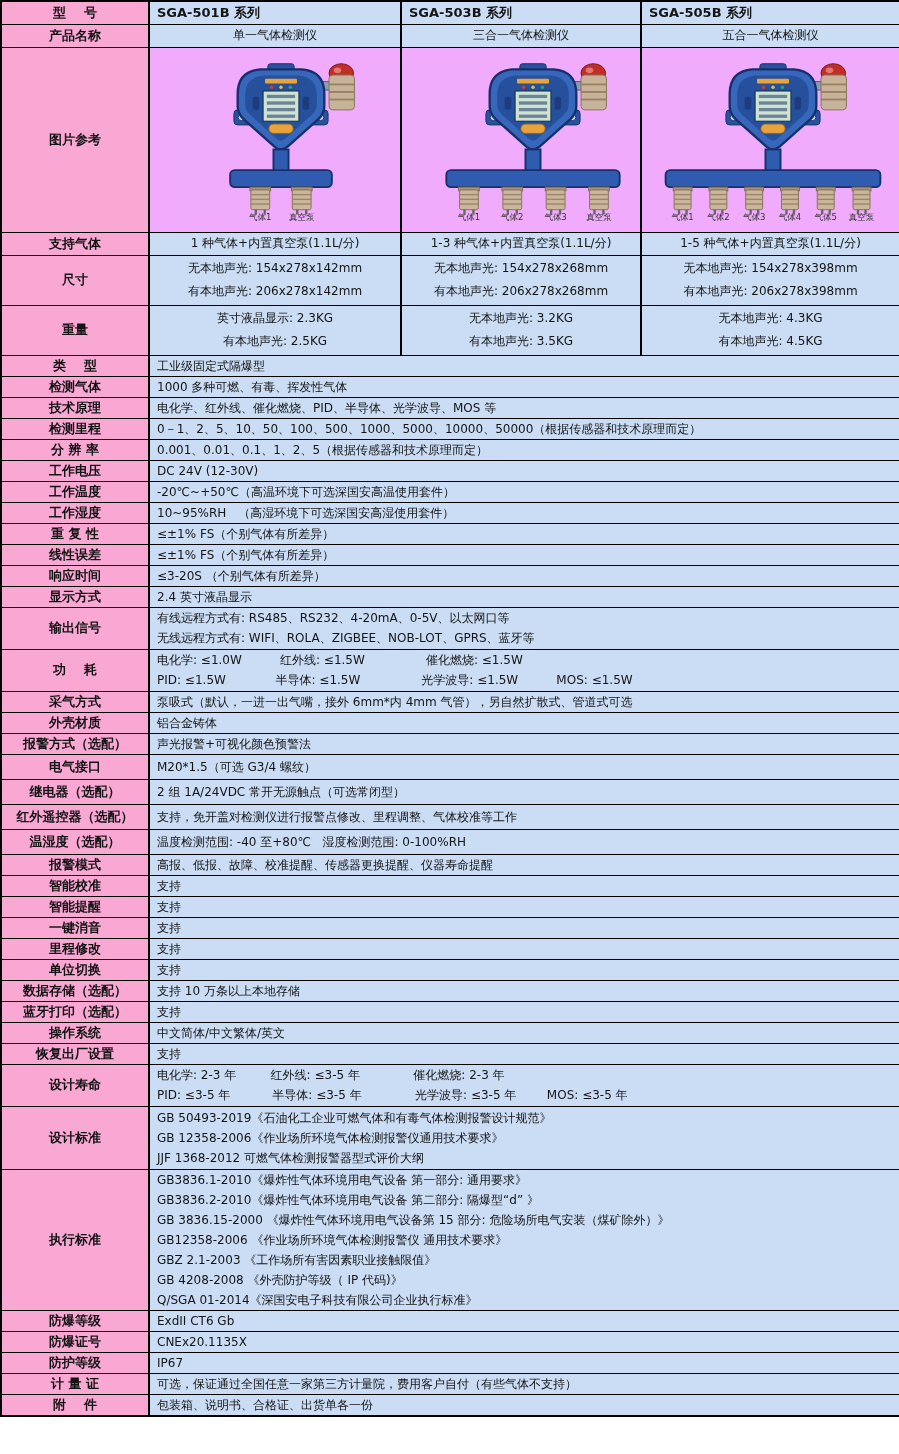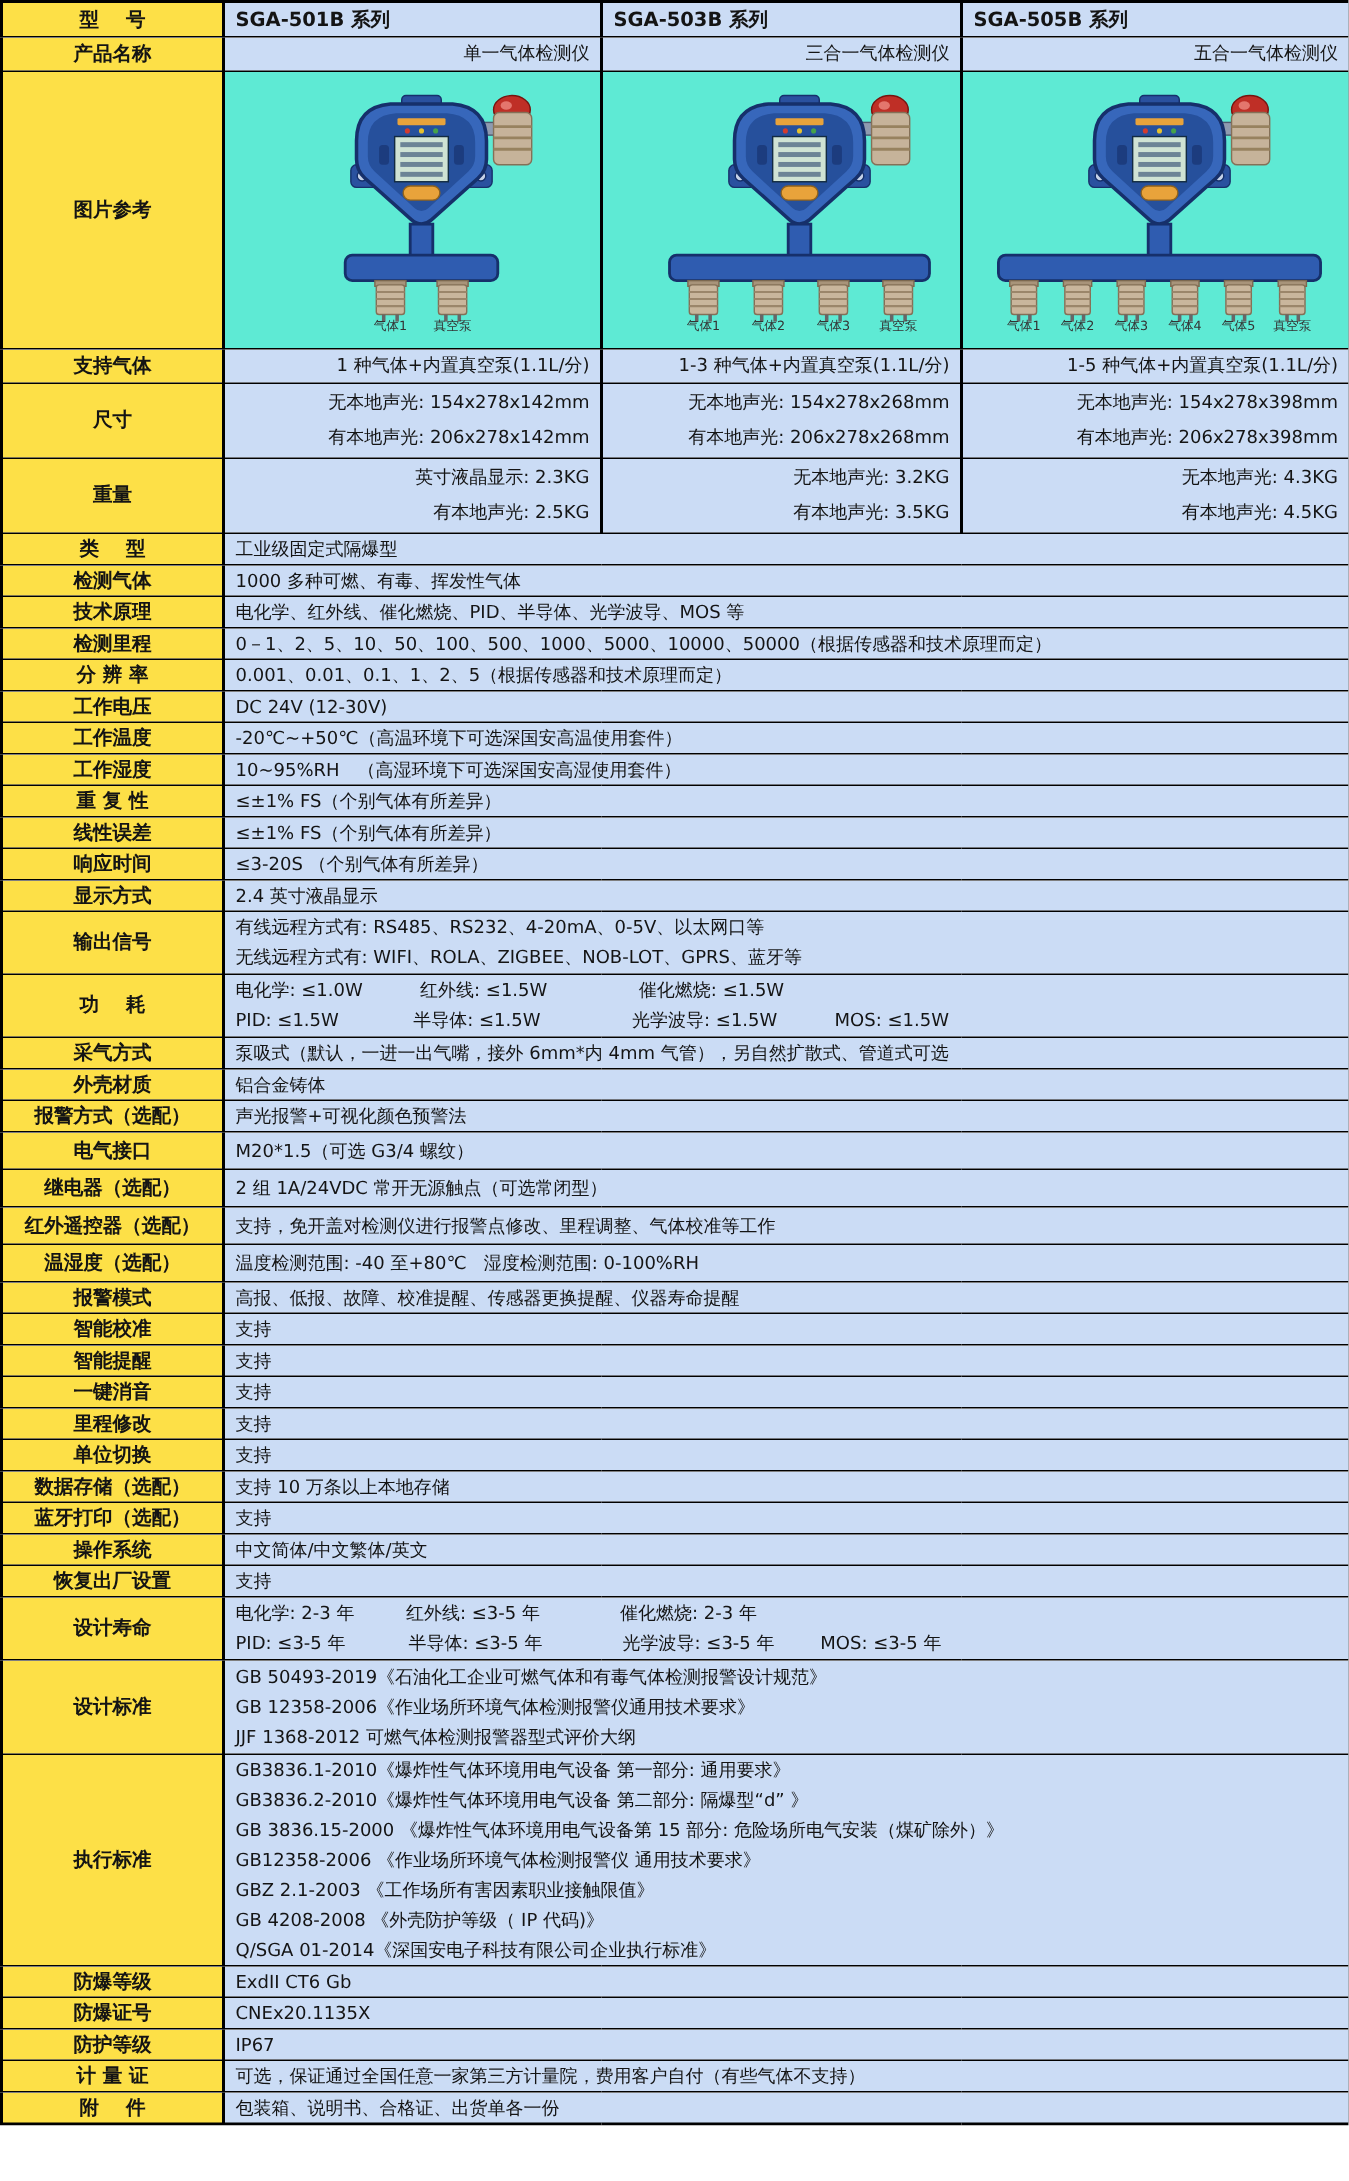--- a/index.html
+++ b/index.html
@@ -1,25 +1,25 @@
 <!DOCTYPE html>
 <html><head>
 <meta charset="utf-8">
 <style>
   html,body{margin:0;padding:0;background:#fff;}
   body{width:899px;}
   table{border-collapse:collapse;table-layout:fixed;width:899px;border:2px solid #000;
         font-family:"DejaVu Sans","Liberation Sans",sans-serif;}
   td{border-style:solid;border-color:#000;border-width:1px 2px;background:#cbdcf5;color:#141414;
      font-size:12px;padding:0 7px;vertical-align:middle;overflow:hidden;}
-  td.label{background:#fde047;font-weight:bold;text-align:center;font-size:13px;padding:0 2px;white-space:pre-wrap;}
+  td.label{background:#f9a8d4;font-weight:bold;text-align:center;font-size:13px;padding:0 2px;white-space:pre-wrap;}
   td.hdr{font-weight:bold;text-align:left;font-size:13px;}
-  td.ctr{text-align:right;}
+  td.ctr{text-align:center;}
   td.val{white-space:pre-wrap;line-height:20px;}
-  td.imgcell{background:#5eead4;padding:11px;text-align:center;vertical-align:middle;}
+  td.imgcell{background:#f0abfc;padding:11px;text-align:center;vertical-align:middle;}
   tr.h21{height:21px}tr.h23{height:23px}tr.h25{height:25px}tr.h42{height:42px}
   tr.h50{height:50px}tr.h63{height:63px}tr.h140{height:140px}tr.imgrow{height:168px}
   .ctr div{line-height:23px;}
   svg{display:block;margin:0 auto;}
 </style>
 </head>
 <body>
 
 <table>
 <colgroup>

